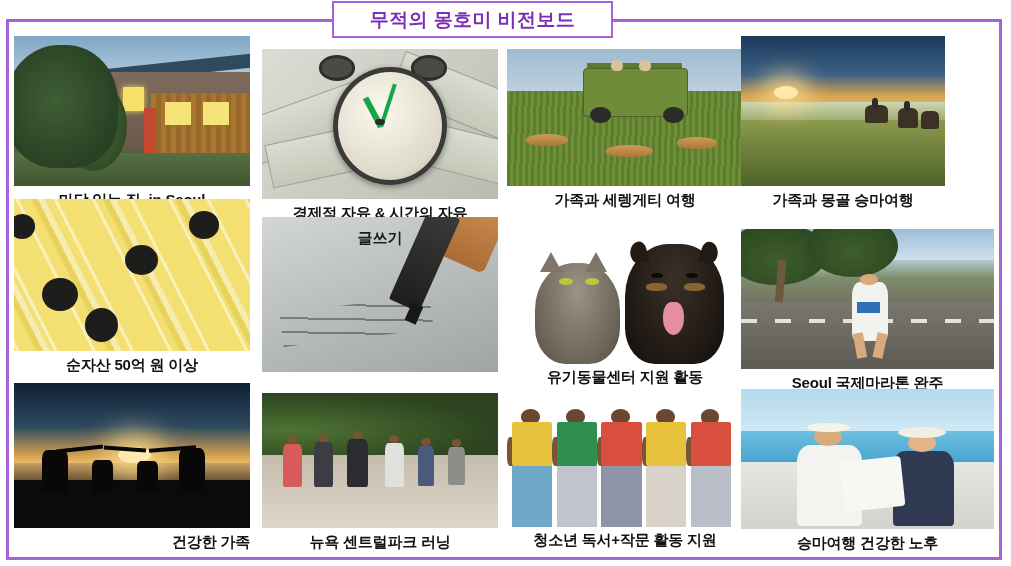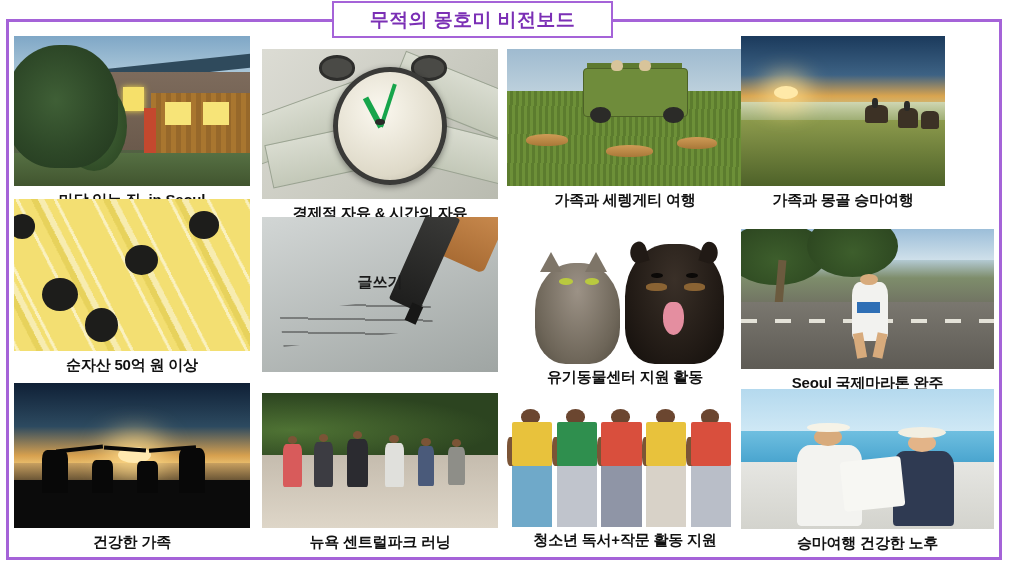--- a/index.html
+++ b/index.html
@@ -58,21 +58,20 @@
     text-align:center;
     font-size:15px;font-weight:bold;color:#111111;
     white-space:nowrap;
     letter-spacing:-0.2px;
   }
   .overlay-caption{
     position:absolute;
     width:100%;text-align:center;
     font-size:15px;font-weight:bold;color:#1b1b1b;
     z-index:3;
-    margin-top:44px;
   }
 
   
   .scene{position:absolute;inset:0;}
 
   
   .ph-house{background:linear-gradient(#8fb4cf 0%,#9fc2d6 22%,#5d6b4d 23%,#4e5d3f 100%);}
   .ph-house .sky{position:absolute;left:0;top:0;width:100%;height:24%;background:linear-gradient(#7fa7c6,#a9c6d8);}
   .ph-house .roof{position:absolute;left:34%;top:17%;width:66%;height:9%;background:#2f4a5c;transform:skewY(-6deg);}
   .ph-house .wall{position:absolute;left:36%;top:24%;width:64%;height:52%;background:linear-gradient(#7d6b5c,#6b5a4c);}
@@ -419,21 +418,21 @@
             <div class="sand"></div>
           <div class="arm a1"></div>
             <div class="arm a2"></div>
             <div class="arm a3"></div>
           <div class="fig f1"></div>
             <div class="fig f2"></div>
             <div class="fig f3"></div>
             <div class="fig f4"></div>
         </div>
       </div>
-      <div class="caption" style="top:150px;">건강한 가족</div>
+      <div class="caption" style="top:150px;text-align:right;">건강한 가족</div>
     </div>
 
     <div class="cell" style="left:256px;top:374px;width:236px;height:165px;">
       <div class="photo" style="height:135px;">
         <div class="scene ph-ny">
           <div class="trees"></div>
             <div class="path"></div>
           <div class="rn r1"></div>
             <div class="rn r2"></div>
             <div class="rn r3"></div>

